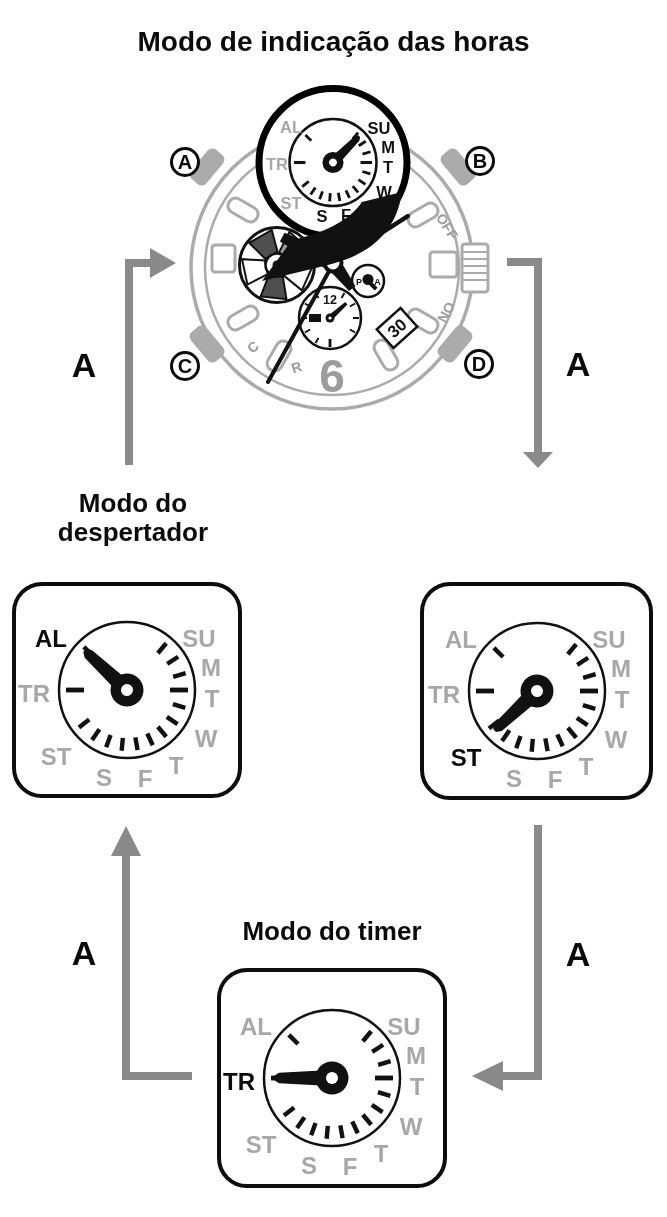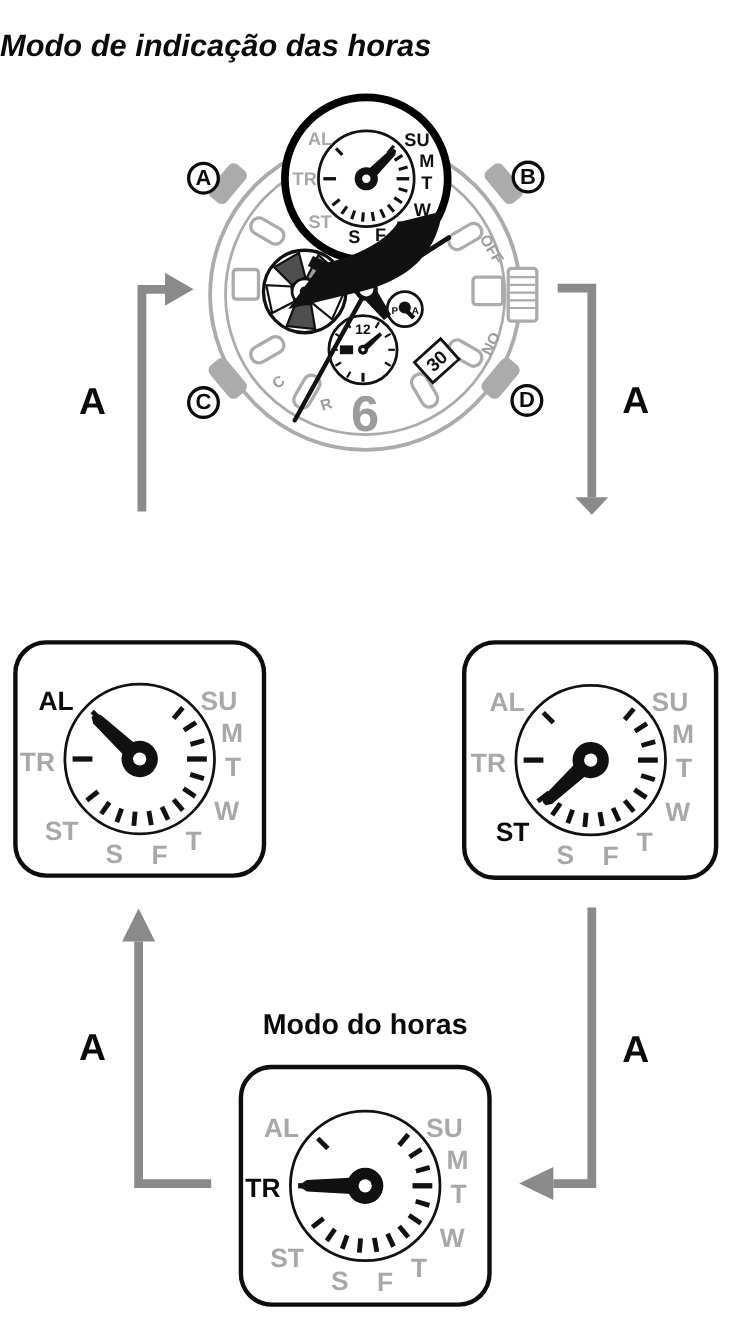--- a/index.html
+++ b/index.html
@@ -1,19 +1,19 @@
 <!DOCTYPE html>
 <html><head>
 <meta charset="utf-8">
 <style>
   html,body{margin:0;padding:0;background:#fff;}
   .page{position:relative;width:667px;height:1217px;background:#fff;overflow:hidden;
         font-family:"Liberation Sans",sans-serif;color:#0b0b0b;}
   .abs{position:absolute;}
-  .page-title{left:0;right:0;top:26px;font-size:28px;font-weight:700;letter-spacing:0;font-style:italic;}
+  .page-title{left:0;right:0;top:26px;text-align:center;font-size:28px;font-weight:700;letter-spacing:0;}
   .mode-title{text-align:center;font-size:26px;font-weight:700;line-height:29px;}
   .mode-box{border:4px solid #0d0d0d;border-radius:30px;background:#fff;}
   .dial-svg{position:absolute;left:50%;top:50%;transform:translate(-50%,-50%);}
   .dial text{font-family:"Liberation Sans",sans-serif;font-size:24px;font-weight:700;
              fill:#a8a8a8;text-anchor:middle;dominant-baseline:central;}
   .dial text.on{fill:#0b0b0b;}
   .ins-t{font-family:"Liberation Sans",sans-serif;font-size:16.5px;font-weight:700;
          text-anchor:middle;dominant-baseline:central;}
   .ins-gray{fill:#a8a8a8;}
   .ins-day{fill:#111;}
@@ -243,20 +243,24 @@
 
     <path d="M402 192 C396 234 368 256 324 266 L262 281 L292 240 C324 233 349 221 362 202 Z" fill="#111"></path>
     <path d="M380 234 L408 216" stroke="#111" stroke-width="4" stroke-linecap="round"></path>
   </svg>
 
   <div class="abs circled" style="left:170px;top:147px">A</div>
   <div class="abs circled" style="left:465px;top:146px">B</div>
   <div class="abs circled" style="left:170px;top:351px">C</div>
   <div class="abs circled" style="left:464px;top:349px">D</div>
 
+  <div class="abs mode-title" style="left:18px;top:489px;width:230px">
+    <div>Modo do</div>
+    <div>despertador</div>
+  </div>
   <div class="abs mode-box" style="left:12px;top:582px;width:222px;height:208px">
     <svg class="dial-svg dial" width="234" height="210" viewBox="-117 -105 234 210">
       <circle r="68" fill="#fff" stroke="#111" stroke-width="2.5"></circle>
       <g fill="#111">
           <use href="#ticks"></use>
         </g>
       <text x="-76" y="-52" class="on">AL</text>
       <text x="-93" y="3">TR</text>
       <text x="-71" y="66">ST</text>
       <text x="72" y="-52">SU</text>
@@ -287,21 +291,21 @@
       <text x="79" y="48">W</text>
       <text x="49" y="75">T</text>
       <text x="18" y="88">F</text>
       <text x="-23" y="87">S</text>
       <g transform="rotate(-133)" fill="#111">
           <use href="#hand"></use>
         </g>
     </svg>
   </div>
 
-  <div class="abs mode-title" style="left:217px;top:917px;width:230px">Modo do horas</div>
+  <div class="abs mode-title" style="left:217px;top:917px;width:230px">Modo do timer</div>
   <div class="abs mode-box" style="left:217px;top:968px;width:222px;height:212px">
     <svg class="dial-svg dial" width="234" height="210" viewBox="-117 -105 234 210">
       <circle r="68" fill="#fff" stroke="#111" stroke-width="2.5"></circle>
       <g fill="#111">
           <use href="#ticks"></use>
         </g>
       <text x="-76" y="-52">AL</text>
       <text x="-93" y="3" class="on">TR</text>
       <text x="-71" y="66">ST</text>
       <text x="72" y="-52">SU</text>

